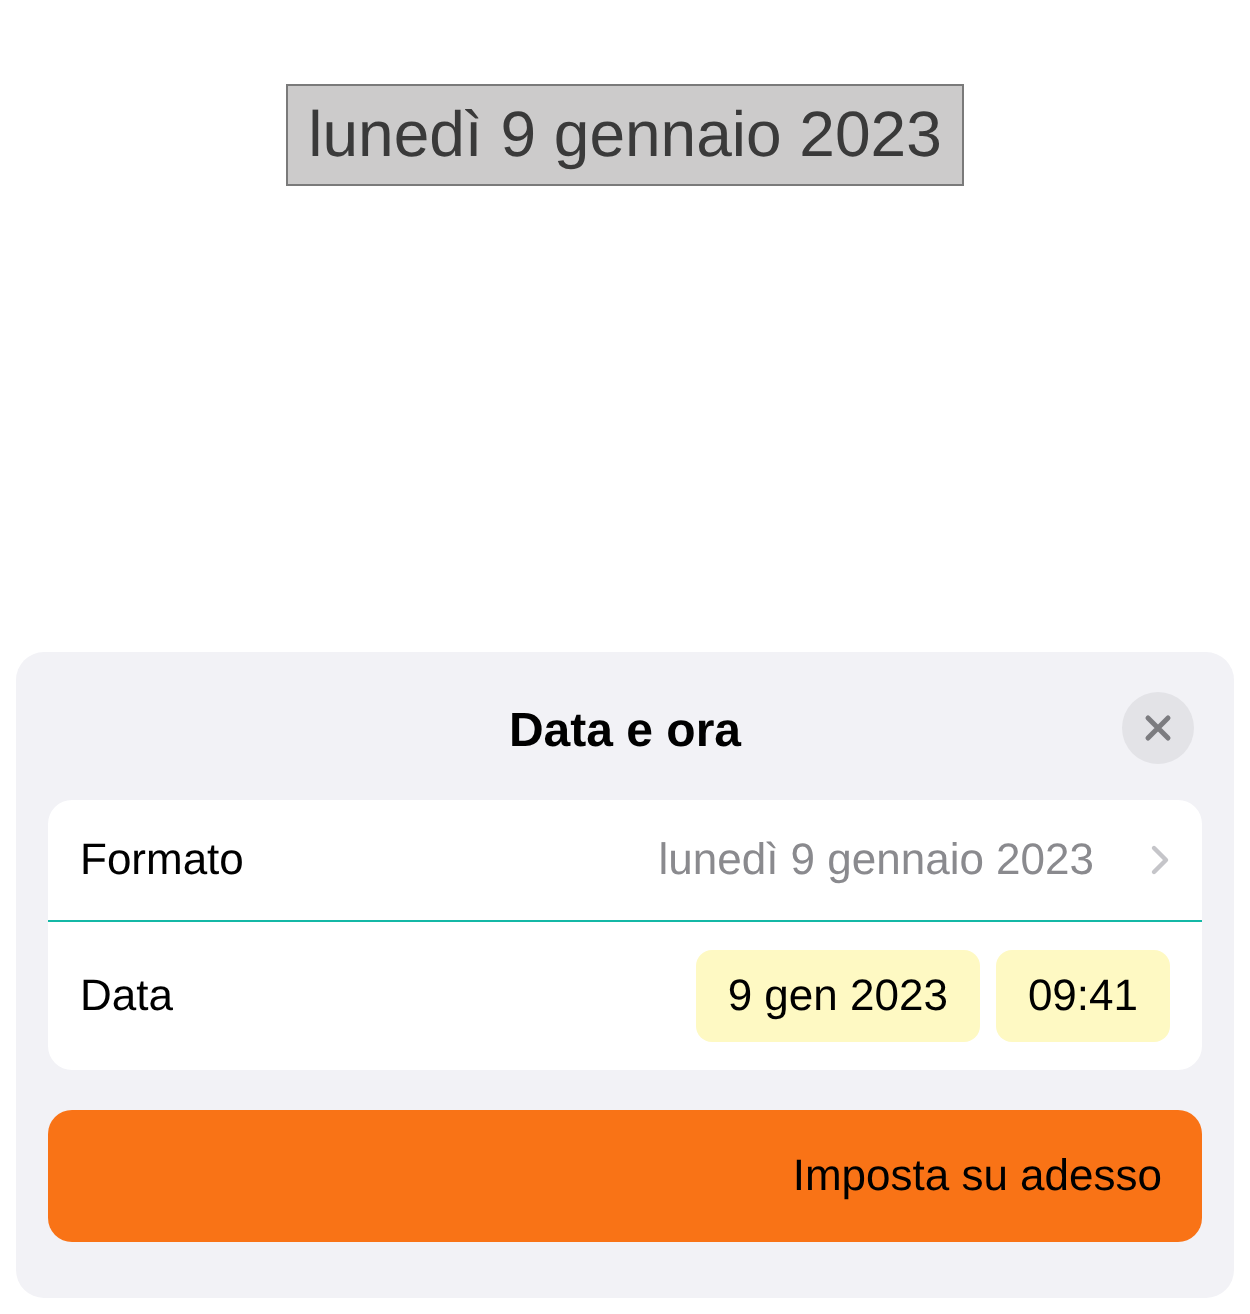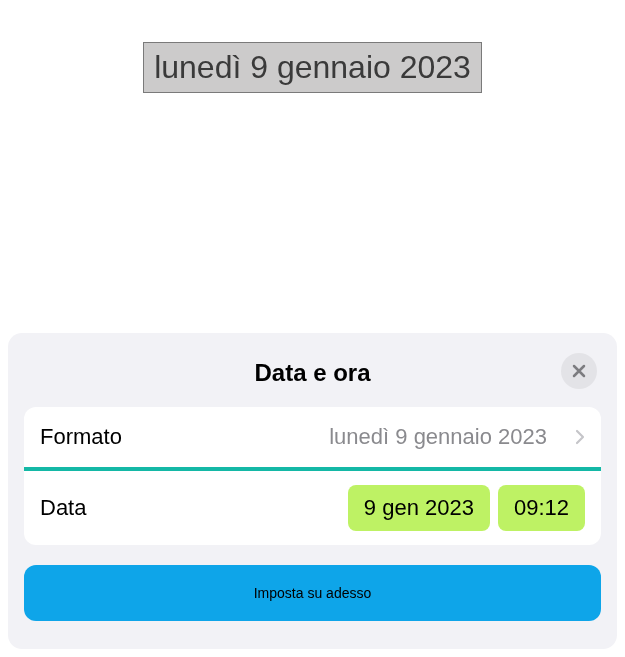--- a/index.html
+++ b/index.html
@@ -62,21 +62,21 @@
       border-radius: 12px;
       overflow: hidden;
     }
     .row {
       display: flex;
       align-items: center;
       padding: 14px 16px;
       min-height: 60px;
       gap: 28px;
     }
-    .row + .row { border-top: 4px solid #14b8a6; }
+    .row + .row { border-top: 1px solid #14b8a6; }
     .row-label {
       font-size: 22px;
       color: #000;
       font-weight: 400;
       flex: 0 0 auto;
     }
     .row-spacer { flex: 1; }
     .row-value {
       font-size: 22px;
       color: #8a8a8e;
@@ -85,35 +85,35 @@
     }
     .chevron {
       flex: 0 0 auto;
       width: 10px;
       display: flex;
       align-items: center;
       justify-content: center;
     }
     .chevron svg { width: 10px; height: 16px; }
     .pill {
-      background: #bef264;
+      background: #fef9c3;
       border-radius: 8px;
       padding: 10px 16px;
       font-size: 22px;
       color: #000;
       font-weight: 400;
       cursor: pointer;
     }
     .pills { display: flex; gap: 8px; }
     .button {
-      background: #0ea5e9;
+      background: #f97316;
       border-radius: 12px;
-      text-align: center;
+      text-align: right;
       padding: 20px;
-      font-size: 14px;
+      font-size: 22px;
       color: #000;
       cursor: pointer;
       margin-top: 20px;
     }
   </style>
 </head>
 <body>
 
 <div class="top-area">
   <span class="date-field">lunedì 9 gennaio 2023</span>
@@ -138,19 +138,19 @@
         <svg viewBox="0 0 10 16">
             <path d="M2 2 L8 8 L2 14" stroke="#c5c5c9" stroke-width="2.2" stroke-linecap="round" stroke-linejoin="round" fill="none"></path>
           </svg>
       </span>
     </div>
     <div class="row">
       <span class="row-label">Data</span>
       <span class="row-spacer"></span>
       <div class="pills">
         <div class="pill">9 gen 2023</div>
-        <div class="pill">09:12</div>
+        <div class="pill">09:41</div>
       </div>
     </div>
   </div>
 
   <div class="button">Imposta su adesso</div>
 </div>
 
 </body></html>

